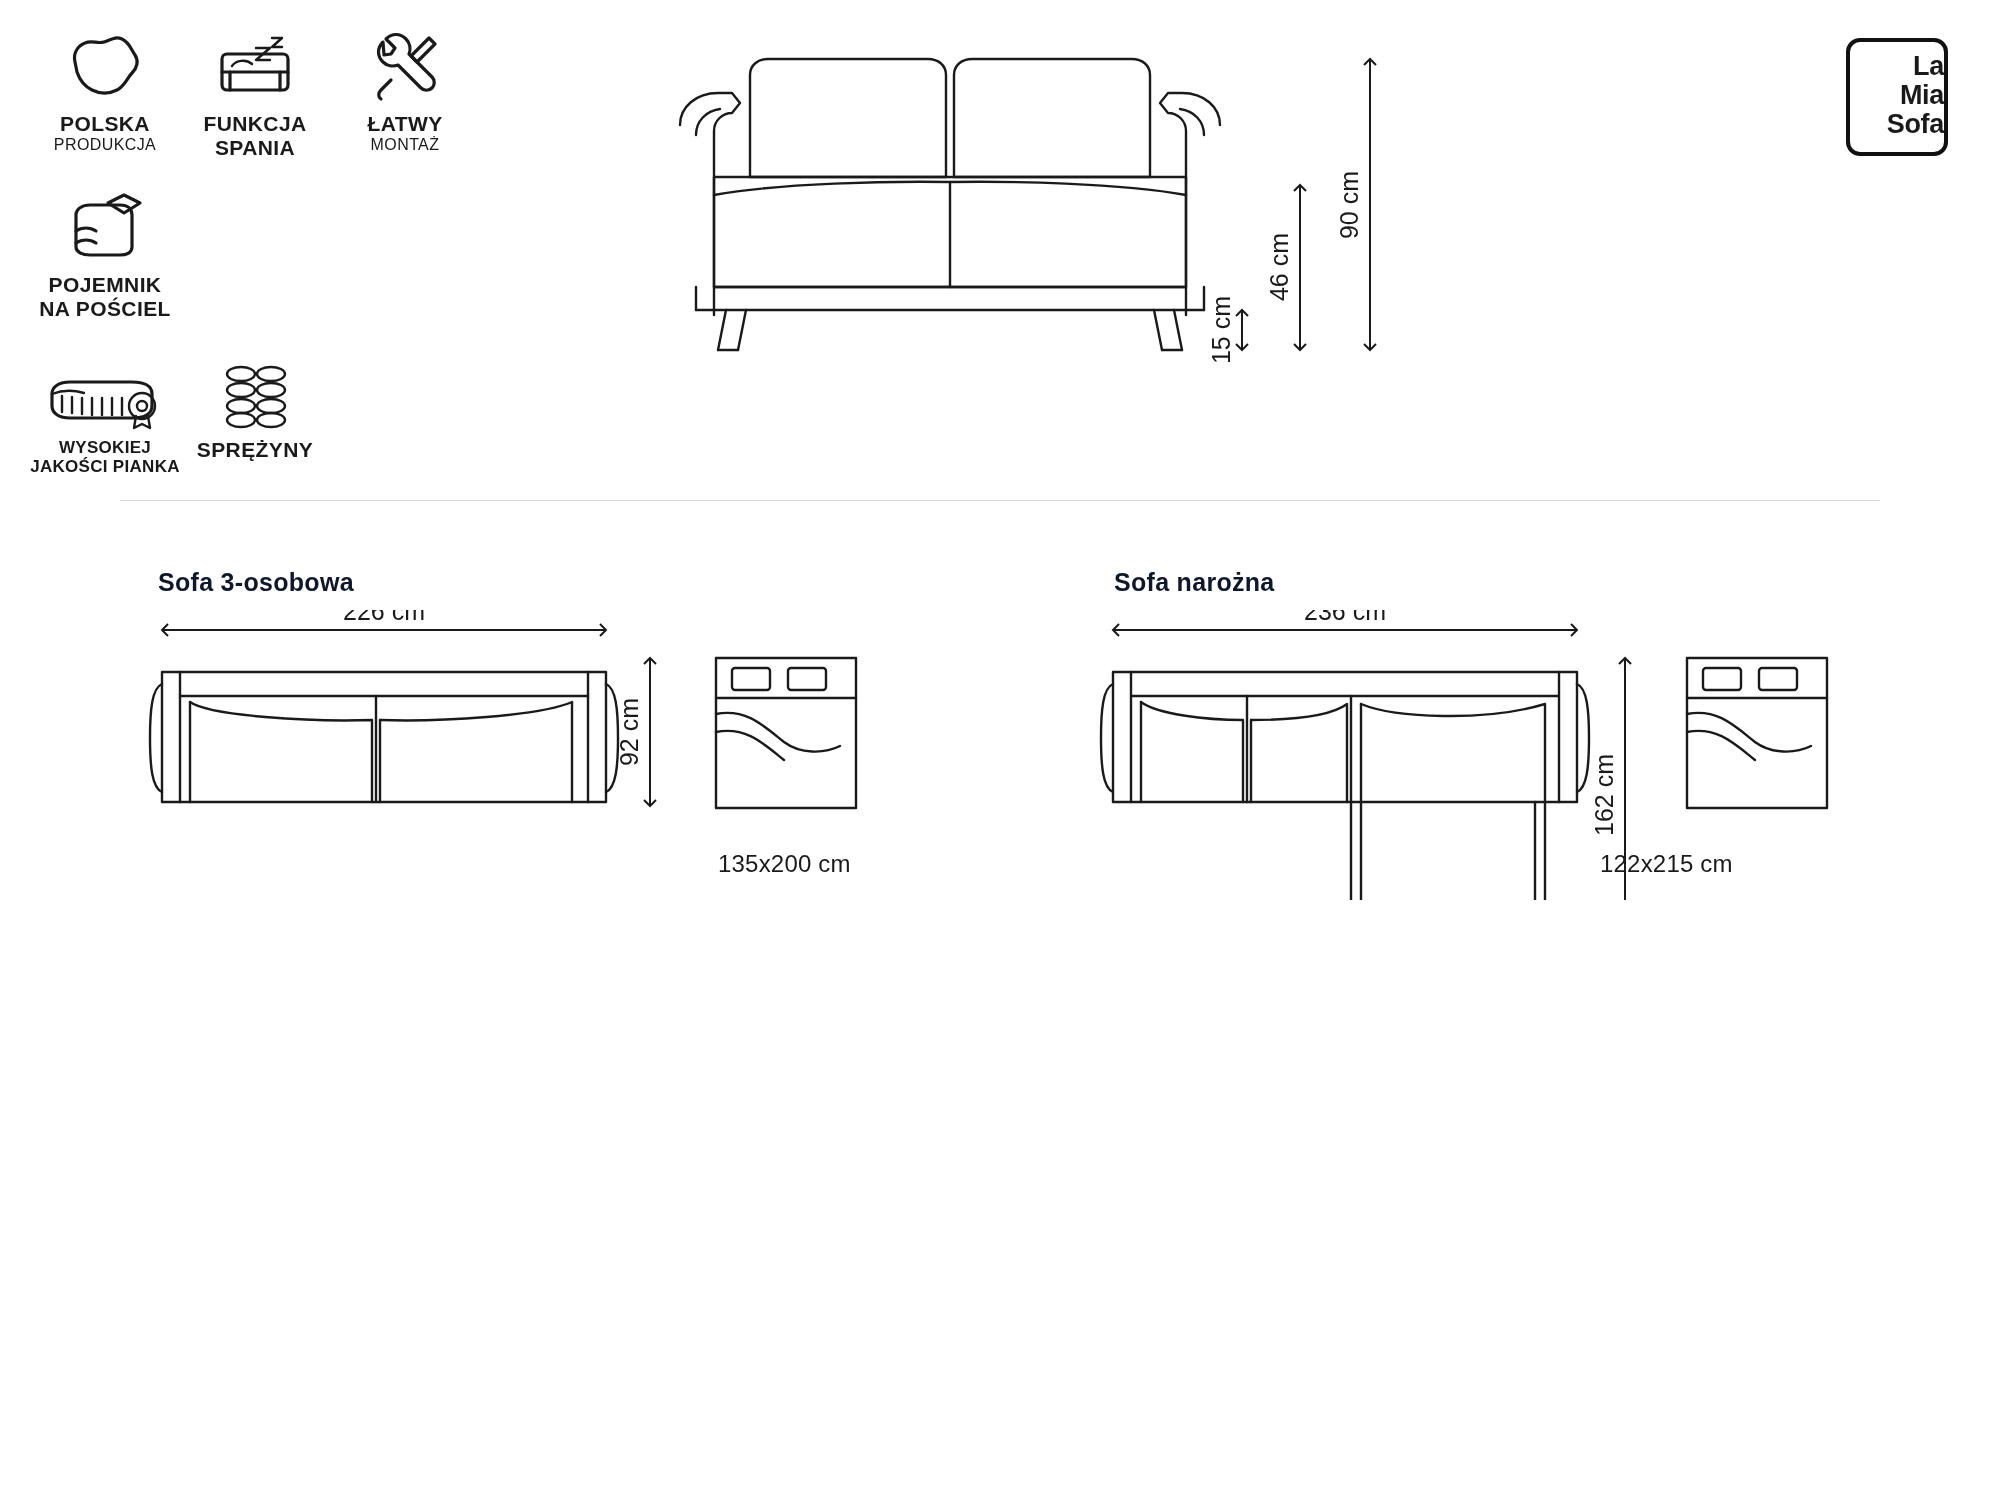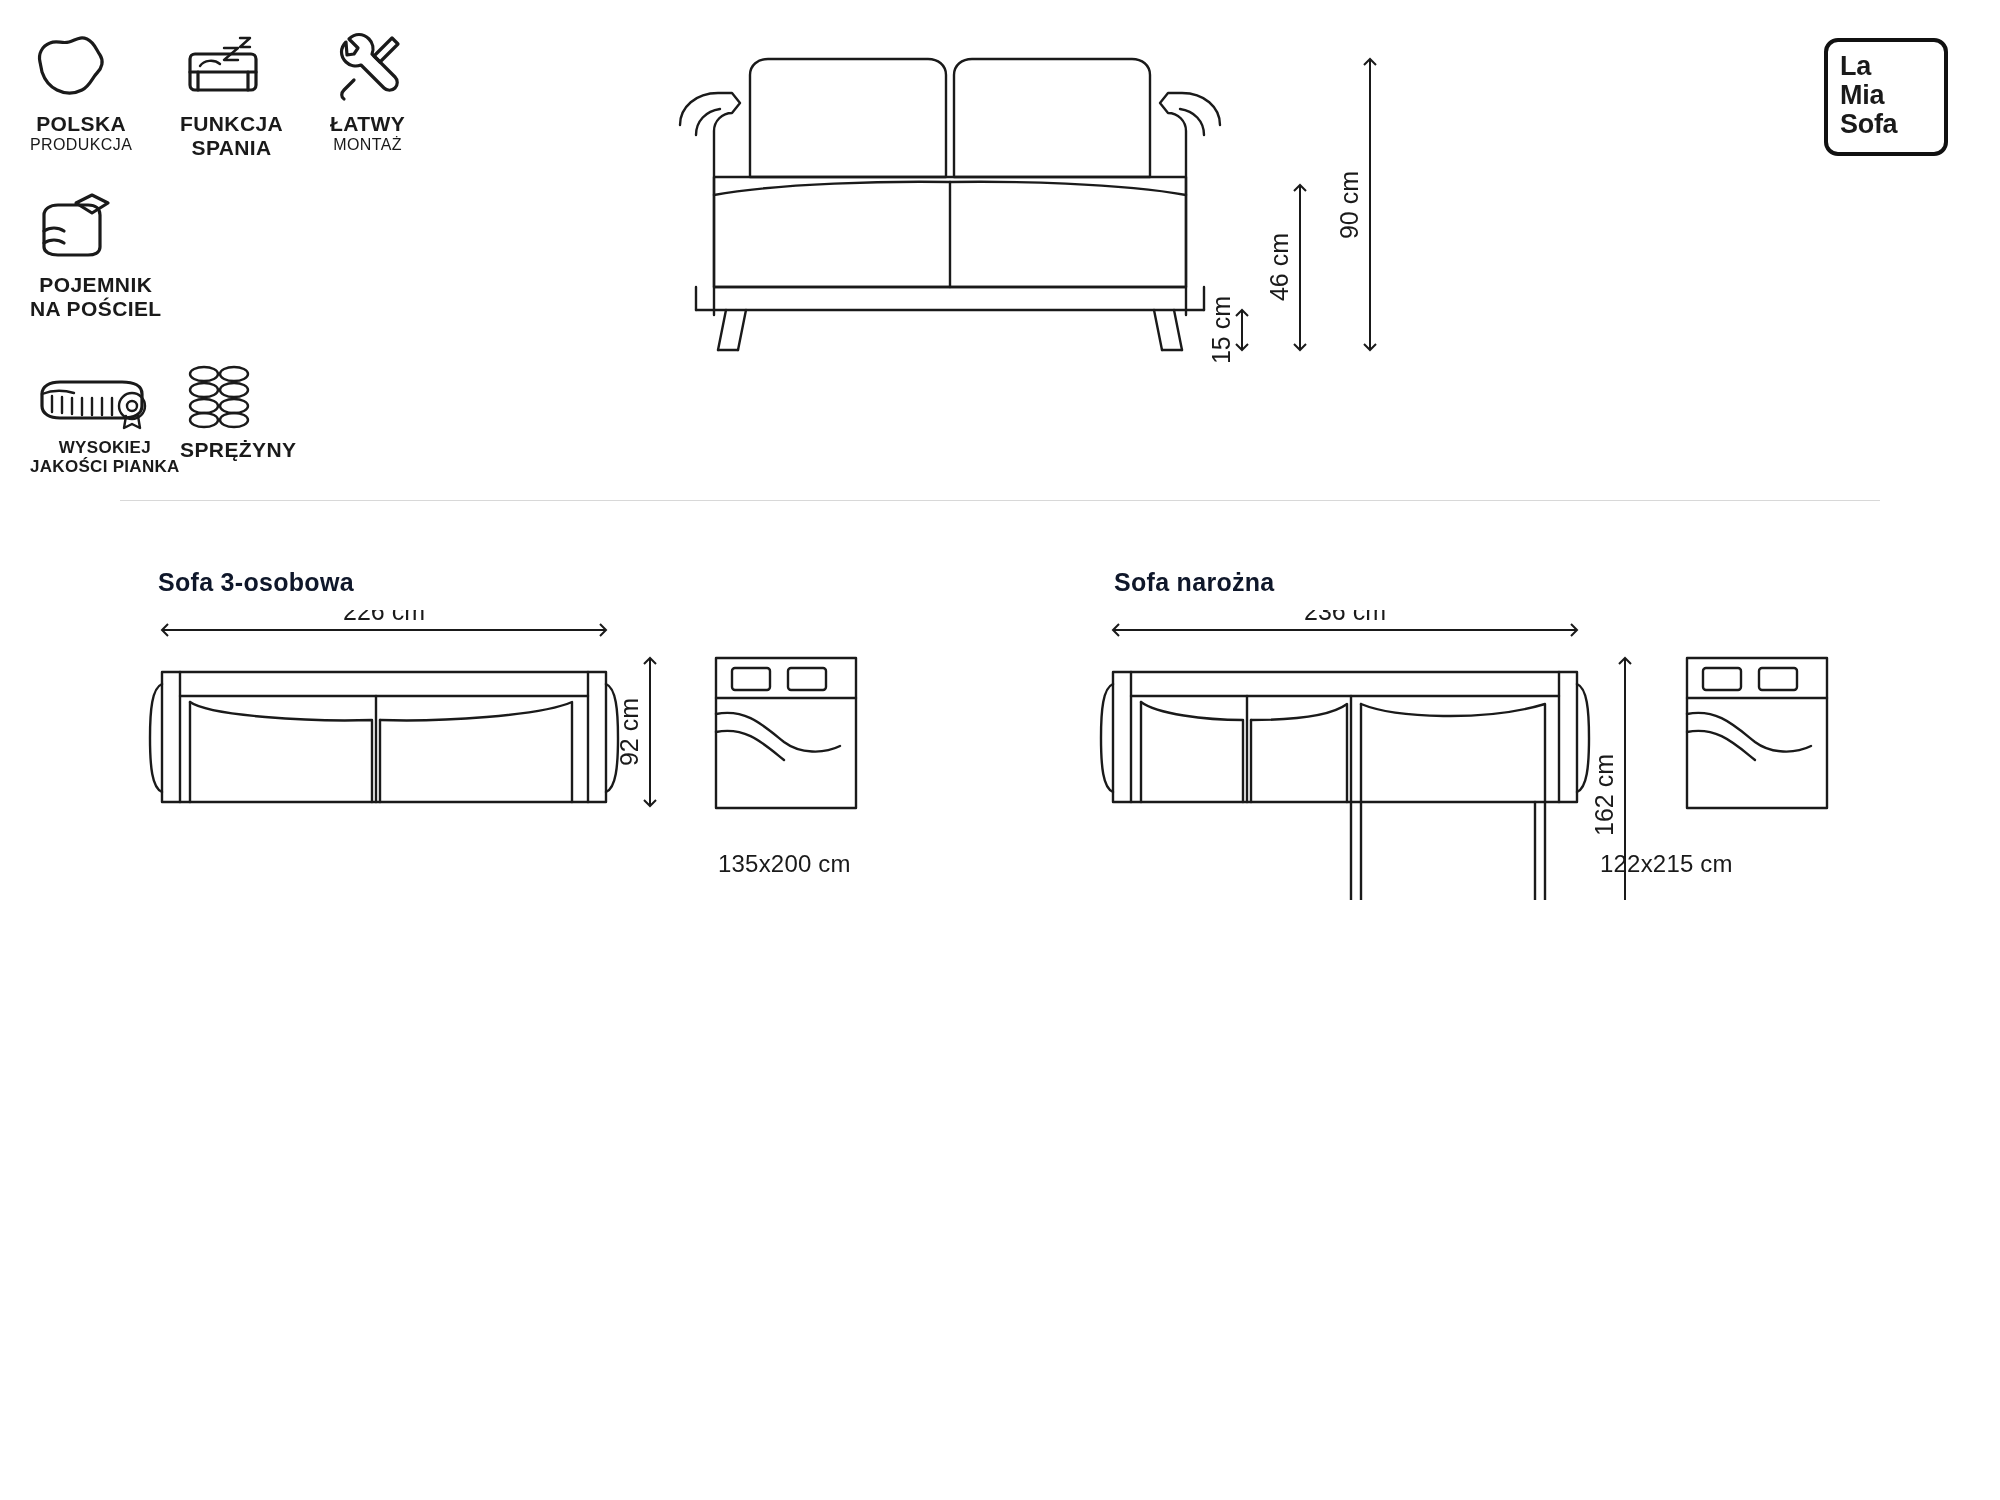--- a/index.html
+++ b/index.html
@@ -31,21 +31,21 @@
     width: 470px;
   }
   .feature-row {
     display: flex;
     align-items: flex-start;
   }
   .feature {
     width: 150px;
     display: flex;
     flex-direction: column;
-    align-items: flex-start;
+    align-items: center;
     text-align: center;
   }
   .feature .ficon {
     height: 86px;
     display: flex;
     align-items: flex-end;
     justify-content: center;
   }
   .feature .flabel {
     margin-top: 6px;
@@ -93,26 +93,27 @@
     font-size: 36px;
     font-weight: bold;
     letter-spacing: 2px;
   }
 
   
   .logo {
     position: absolute;
     right: 52px;
     top: 38px;
-    width: 124px;
+    width: 102px;
     height: 118px;
     border: 4px solid #111;
     border-radius: 14px;
     box-sizing: border-box;
     padding: 10px 0 0 12px;
+    text-align: right;
   }
   .logo div {
     font-size: 27px;
     font-weight: bold;
     line-height: 1.07;
     letter-spacing: -0.3px;
   }
 
   
   .divider {

